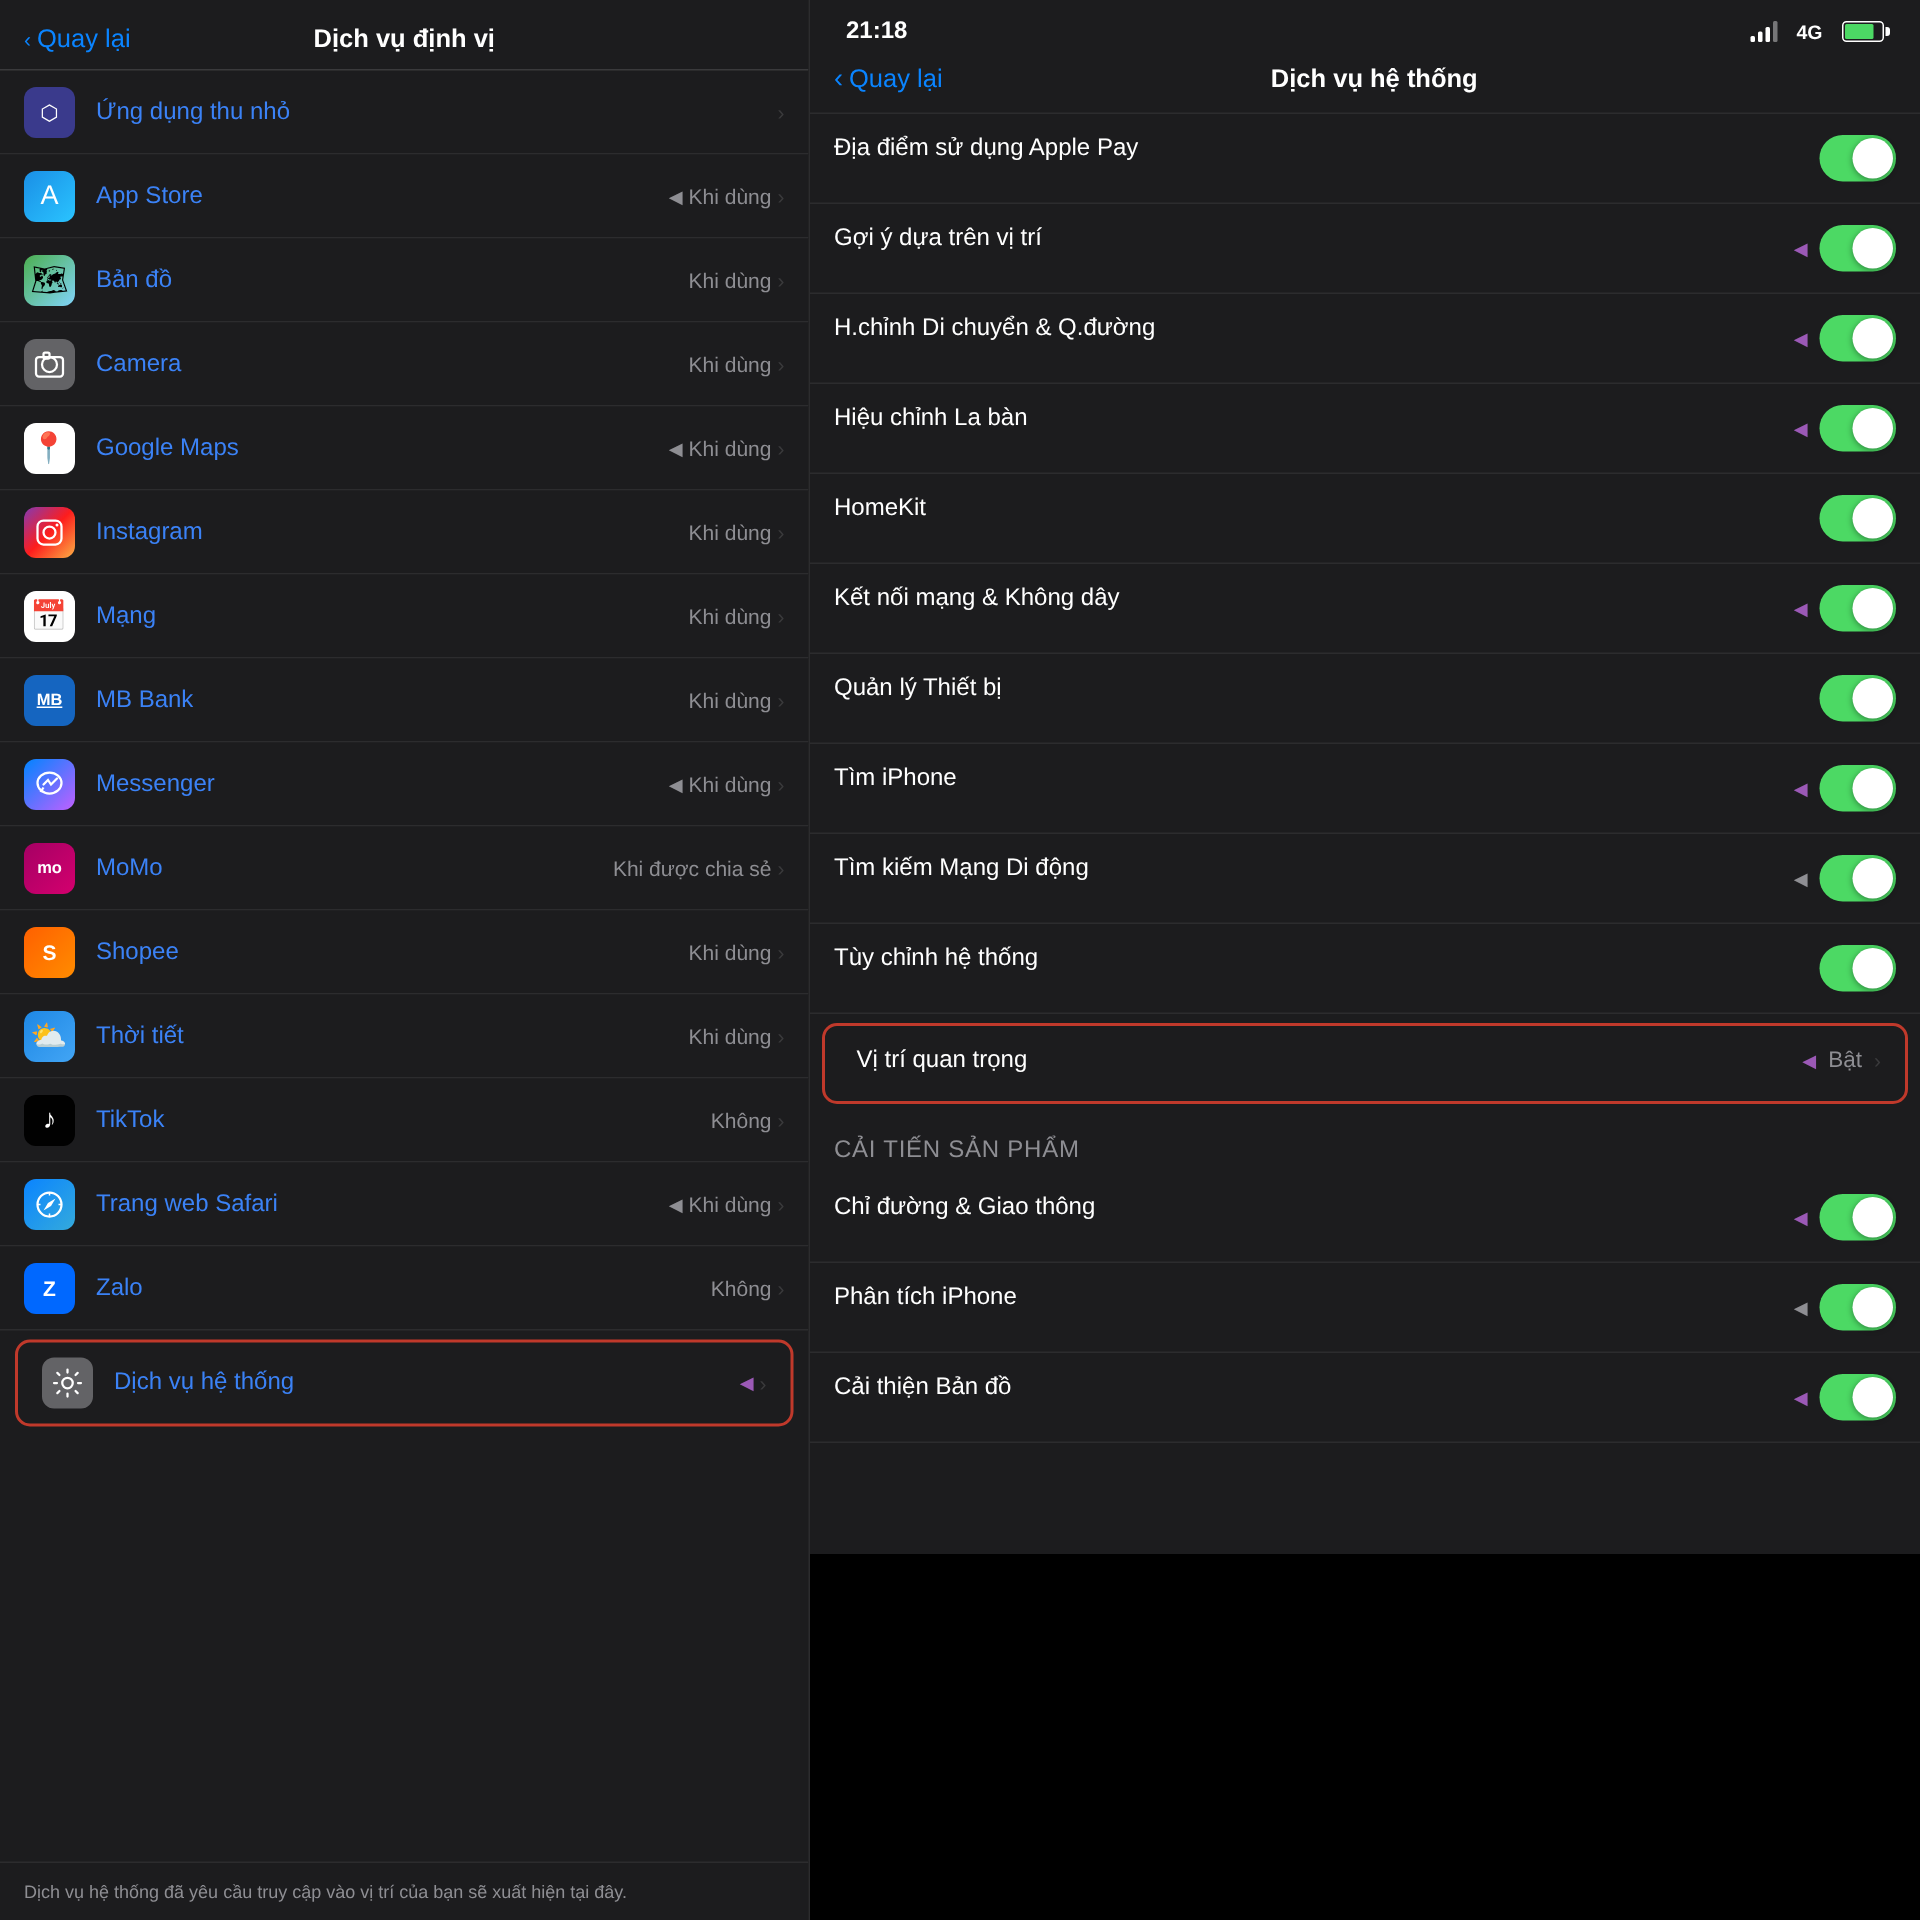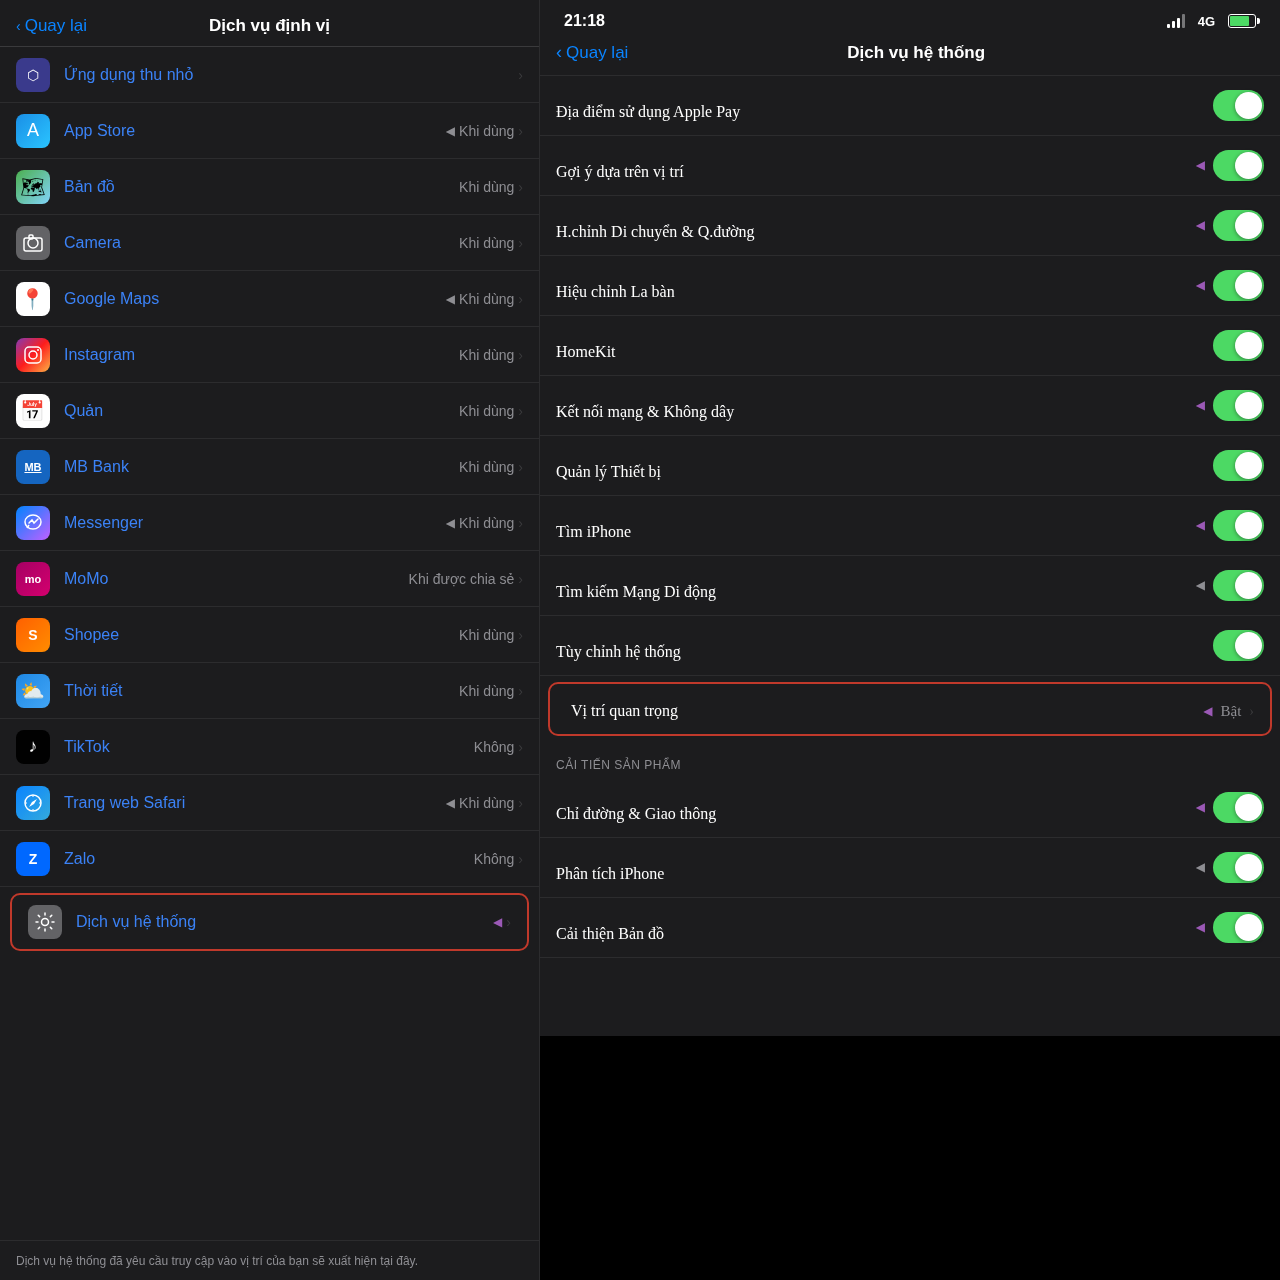--- a/index.html
+++ b/index.html
@@ -254,26 +254,25 @@
     .right-list {
       flex: 1;
       overflow-y: auto;
       scrollbar-width: none;
       padding: 0;
     }
     .right-list::-webkit-scrollbar { display: none; }
 
     .right-item {
       display: flex;
-      align-items: flex-end;
+      align-items: flex-start;
       padding: 14px 16px;
       border-bottom: 1px solid #2c2c2e;
       background: #1c1c1e;
       min-height: 54px;
-      font-family: Liberation Serif, serif;
     }
 
     .right-item.highlighted {
       border: 2px solid #c0392b;
       border-radius: 10px;
       margin: 4px 8px;
       padding-left: 21px;
     }
 
     .right-item-name {
@@ -305,21 +304,21 @@
       background: #fff;
       border-radius: 50%;
       top: 2px;
       right: 2px;
       box-shadow: 0 1px 4px rgba(0,0,0,0.4);
     }
 
     .section-header {
       padding: 16px 16px 6px;
       color: #8e8e93;
-      font-size: 12px;
+      font-size: 16px;
       font-weight: 400;
       letter-spacing: 0.5px;
       text-transform: uppercase;
       background: #1c1c1e;
     }
 
     .bat-text {
       color: #8e8e93;
       font-size: 15px;
     }
@@ -410,21 +409,21 @@
       <div class="item-right">
         <span>Khi dùng</span>
         <span class="chevron-right">›</span>
       </div>
     </div>
 
     <div class="list-item">
       <div class="app-icon app-icon-lich">
         <span style="font-size:20px;">📅</span>
       </div>
-      <span class="item-name">Quản</span>
+      <span class="item-name">Mạng</span>
       <div class="item-right">
         <span>Khi dùng</span>
         <span class="chevron-right">›</span>
       </div>
     </div>
 
     <div class="list-item">
       <div class="app-icon app-icon-mbbank">
         <span style="color:#fff;font-size:11px;font-weight:700;text-decoration:underline;">MB</span>
       </div>

